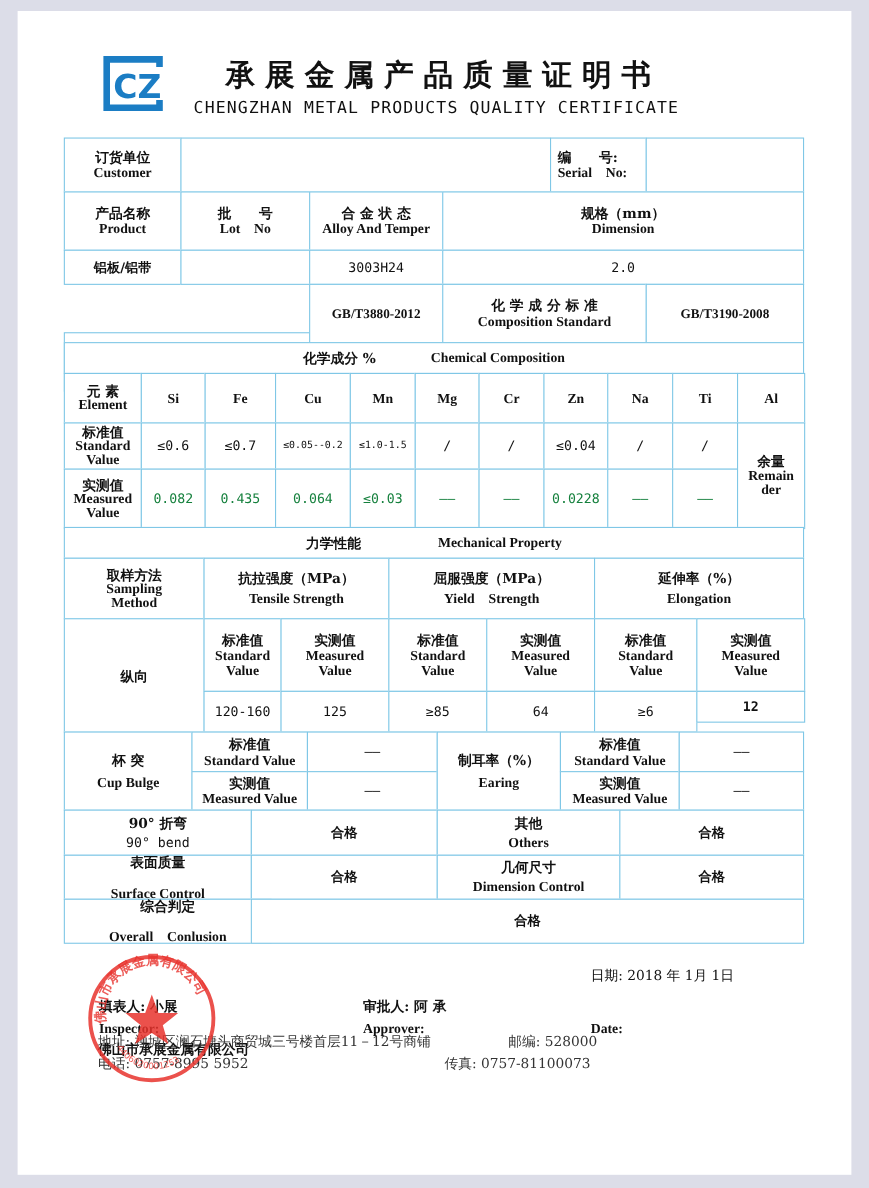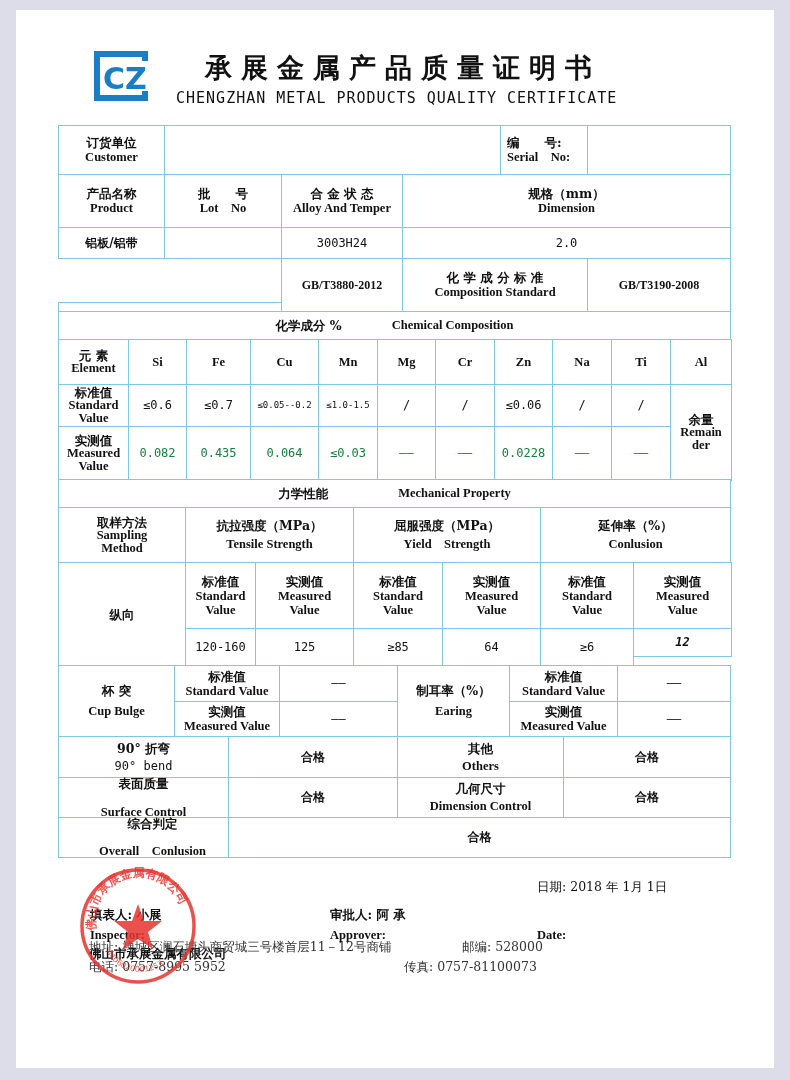--- a/index.html
+++ b/index.html
@@ -148,21 +148,21 @@
     <div class="cell v" style="left: 435px; top: 384px; width: 60px; height: 43px; line-height: 13px;">
       <span>/</span>
     </div>
     <div class="cell v blue" style="left: 435px; top: 426px; width: 60px; height: 55px; line-height: 13px;">
       <span>——</span>
     </div>
     <div class="cell en" style="left: 494px; top: 339px; width: 59px; height: 46px; line-height: 13px;">
       <span class="en">Zn</span>
     </div>
     <div class="cell v" style="left: 494px; top: 384px; width: 59px; height: 43px; line-height: 13px;">
-      <span>≤0.06</span>
+      <span>≤0.04</span>
     </div>
     <div class="cell v blue" style="left: 494px; top: 426px; width: 59px; height: 55px; line-height: 13px;">
       <span>0.0228</span>
     </div>
     <div class="cell en" style="left: 552px; top: 339px; width: 60px; height: 46px; line-height: 13px;">
       <span class="en">Na</span>
     </div>
     <div class="cell v" style="left: 552px; top: 384px; width: 60px; height: 43px; line-height: 13px;">
       <span>/</span>
     </div>
@@ -201,21 +201,21 @@
 <div class="cell" style="left:185px;top:507px;width:169px;height:56px;gap:4px;">
   <span class="cn">抗拉强度（MPa）</span>
   <span class="en">Tensile Strength</span>
 </div>
 <div class="cell" style="left:353px;top:507px;width:188px;height:56px;gap:4px;">
   <span class="cn">屈服强度（MPa）</span>
   <span class="en">Yield　Strength</span>
 </div>
 <div class="cell" style="left:540px;top:507px;width:191px;height:56px;gap:4px;">
   <span class="cn">延伸率（%）</span>
-  <span class="en">Conlusion</span>
+  <span class="en">Elongation</span>
 </div>
 
 <div class="cell" style="left:58px;top:562px;width:128px;height:104px;">
   <span class="cn">纵向</span>
 </div>
 <div id="mech-grid">
     <div class="cell" style="left: 185px; top: 562px; width: 71px; height: 67px; line-height: 14px;">
       <span class="cn">标准值</span>
       <span class="en">Standard</span>
       <span class="en">Value</span>
@@ -243,21 +243,21 @@
       <span class="cn">标准值</span>
       <span class="en">Standard</span>
       <span class="en">Value</span>
     </div>
     <div class="cell v" style="left: 540px; top: 628px; width: 94px; height: 38px;">≥6</div>
     <div class="cell" style="left: 633px; top: 562px; width: 99px; height: 67px; line-height: 14px;">
       <span class="cn">实测值</span>
       <span class="en">Measured</span>
       <span class="en">Value</span>
     </div>
-    <div class="cell v" style="left: 633px; top: 628px; width: 99px; height: 29px; font-weight: bold; font-style: italic;">12</div>
+    <div class="cell v" style="left: 633px; top: 628px; width: 99px; height: 29px; font-weight: bold;">12</div>
   </div>
 
 <div class="cell" style="left:58px;top:665px;width:117px;height:72px;gap:6px;">
   <span class="cn">杯 突</span>
   <span class="en">Cup Bulge</span>
 </div>
 <div class="cell" style="left:174px;top:665px;width:106px;height:37px;line-height:14px;">
   <span class="cn">标准值</span>
   <span class="en">Standard Value</span>
 </div>

